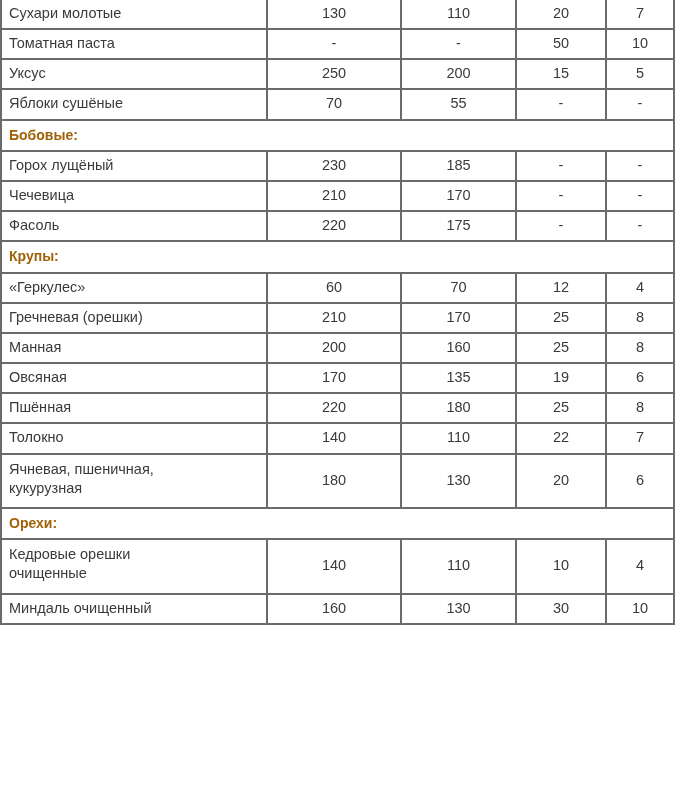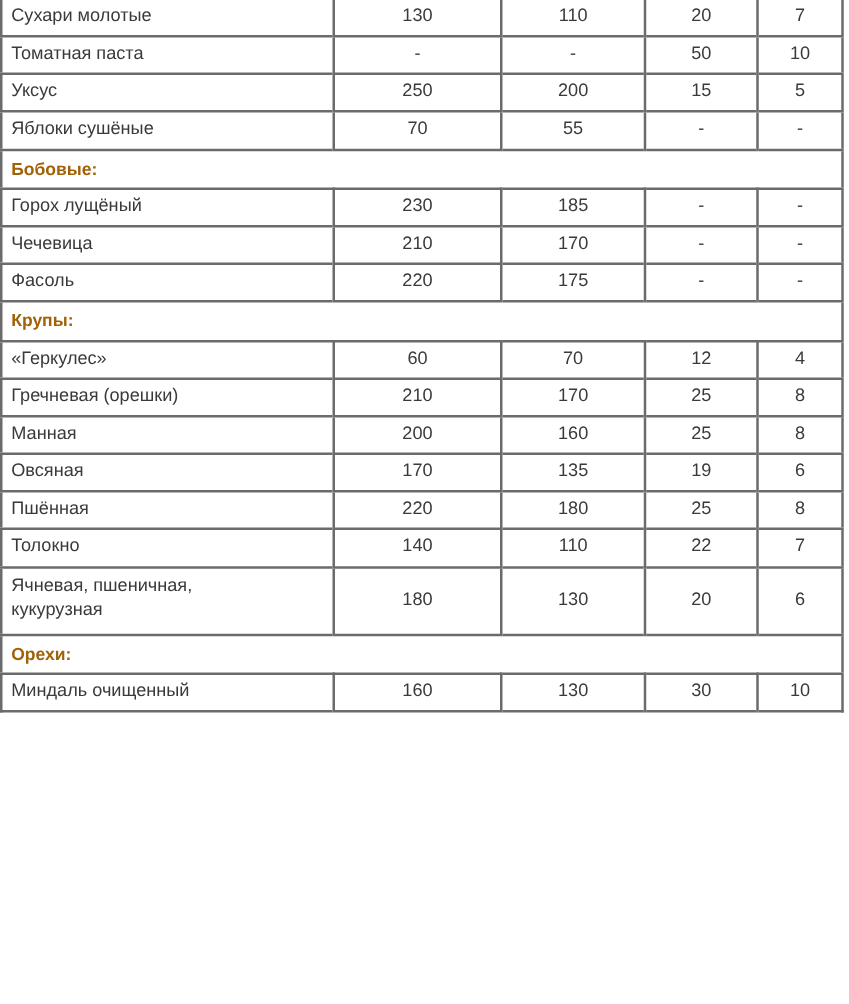--- a/index.html
+++ b/index.html
@@ -201,20 +201,28 @@
         <td class="name-cell nowrap-line">Ячневая, пшеничная,
 кукурузная</td>
         <td class="num-cell">180</td>
         <td class="num-cell">130</td>
         <td class="num-cell">20</td>
         <td class="num-cell">6</td>
       </tr>
       <tr class="category-row">
         <td colspan="5">Орехи:</td>
       </tr>
+      <tr class="item-row tall-row">
+        <td class="name-cell nowrap-line">Кедровые орешки
+очищенные</td>
+        <td class="num-cell">140</td>
+        <td class="num-cell">110</td>
+        <td class="num-cell">10</td>
+        <td class="num-cell">4</td>
+      </tr>
       <tr class="item-row">
         <td class="name-cell nowrap-line">Миндаль очищенный</td>
         <td class="num-cell">160</td>
         <td class="num-cell">130</td>
         <td class="num-cell">30</td>
         <td class="num-cell">10</td>
       </tr>
     </tbody>
 </table>
 

